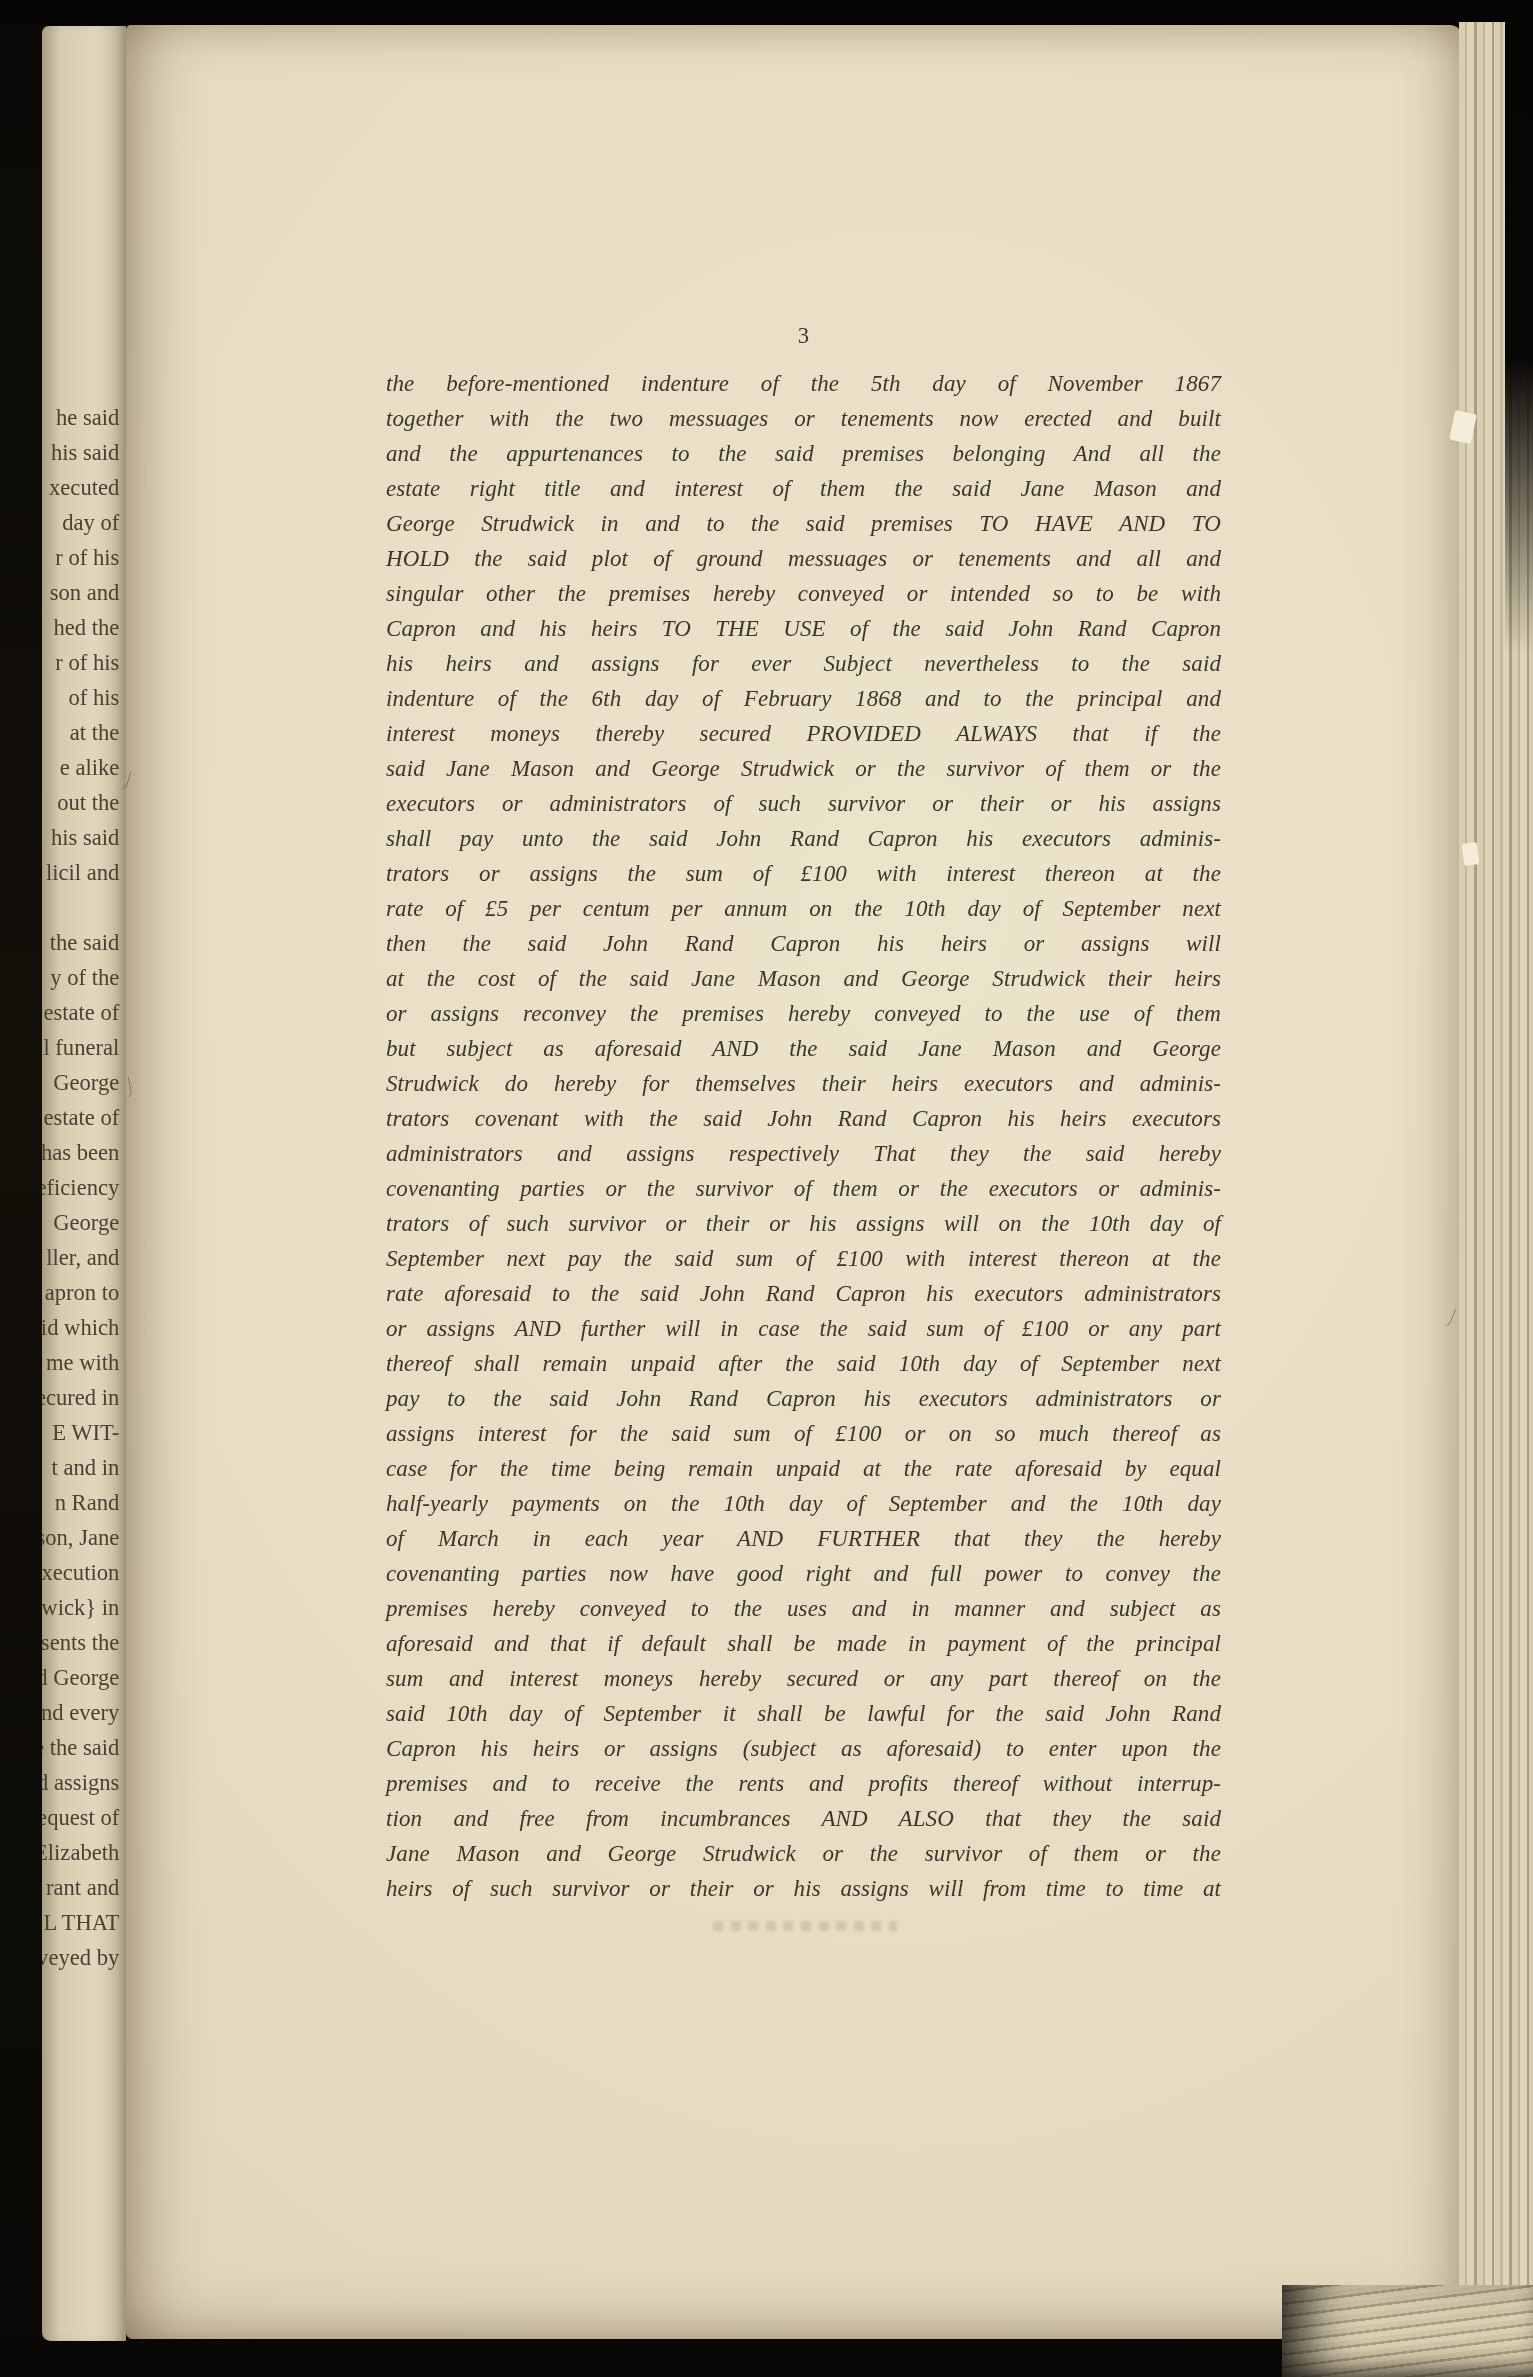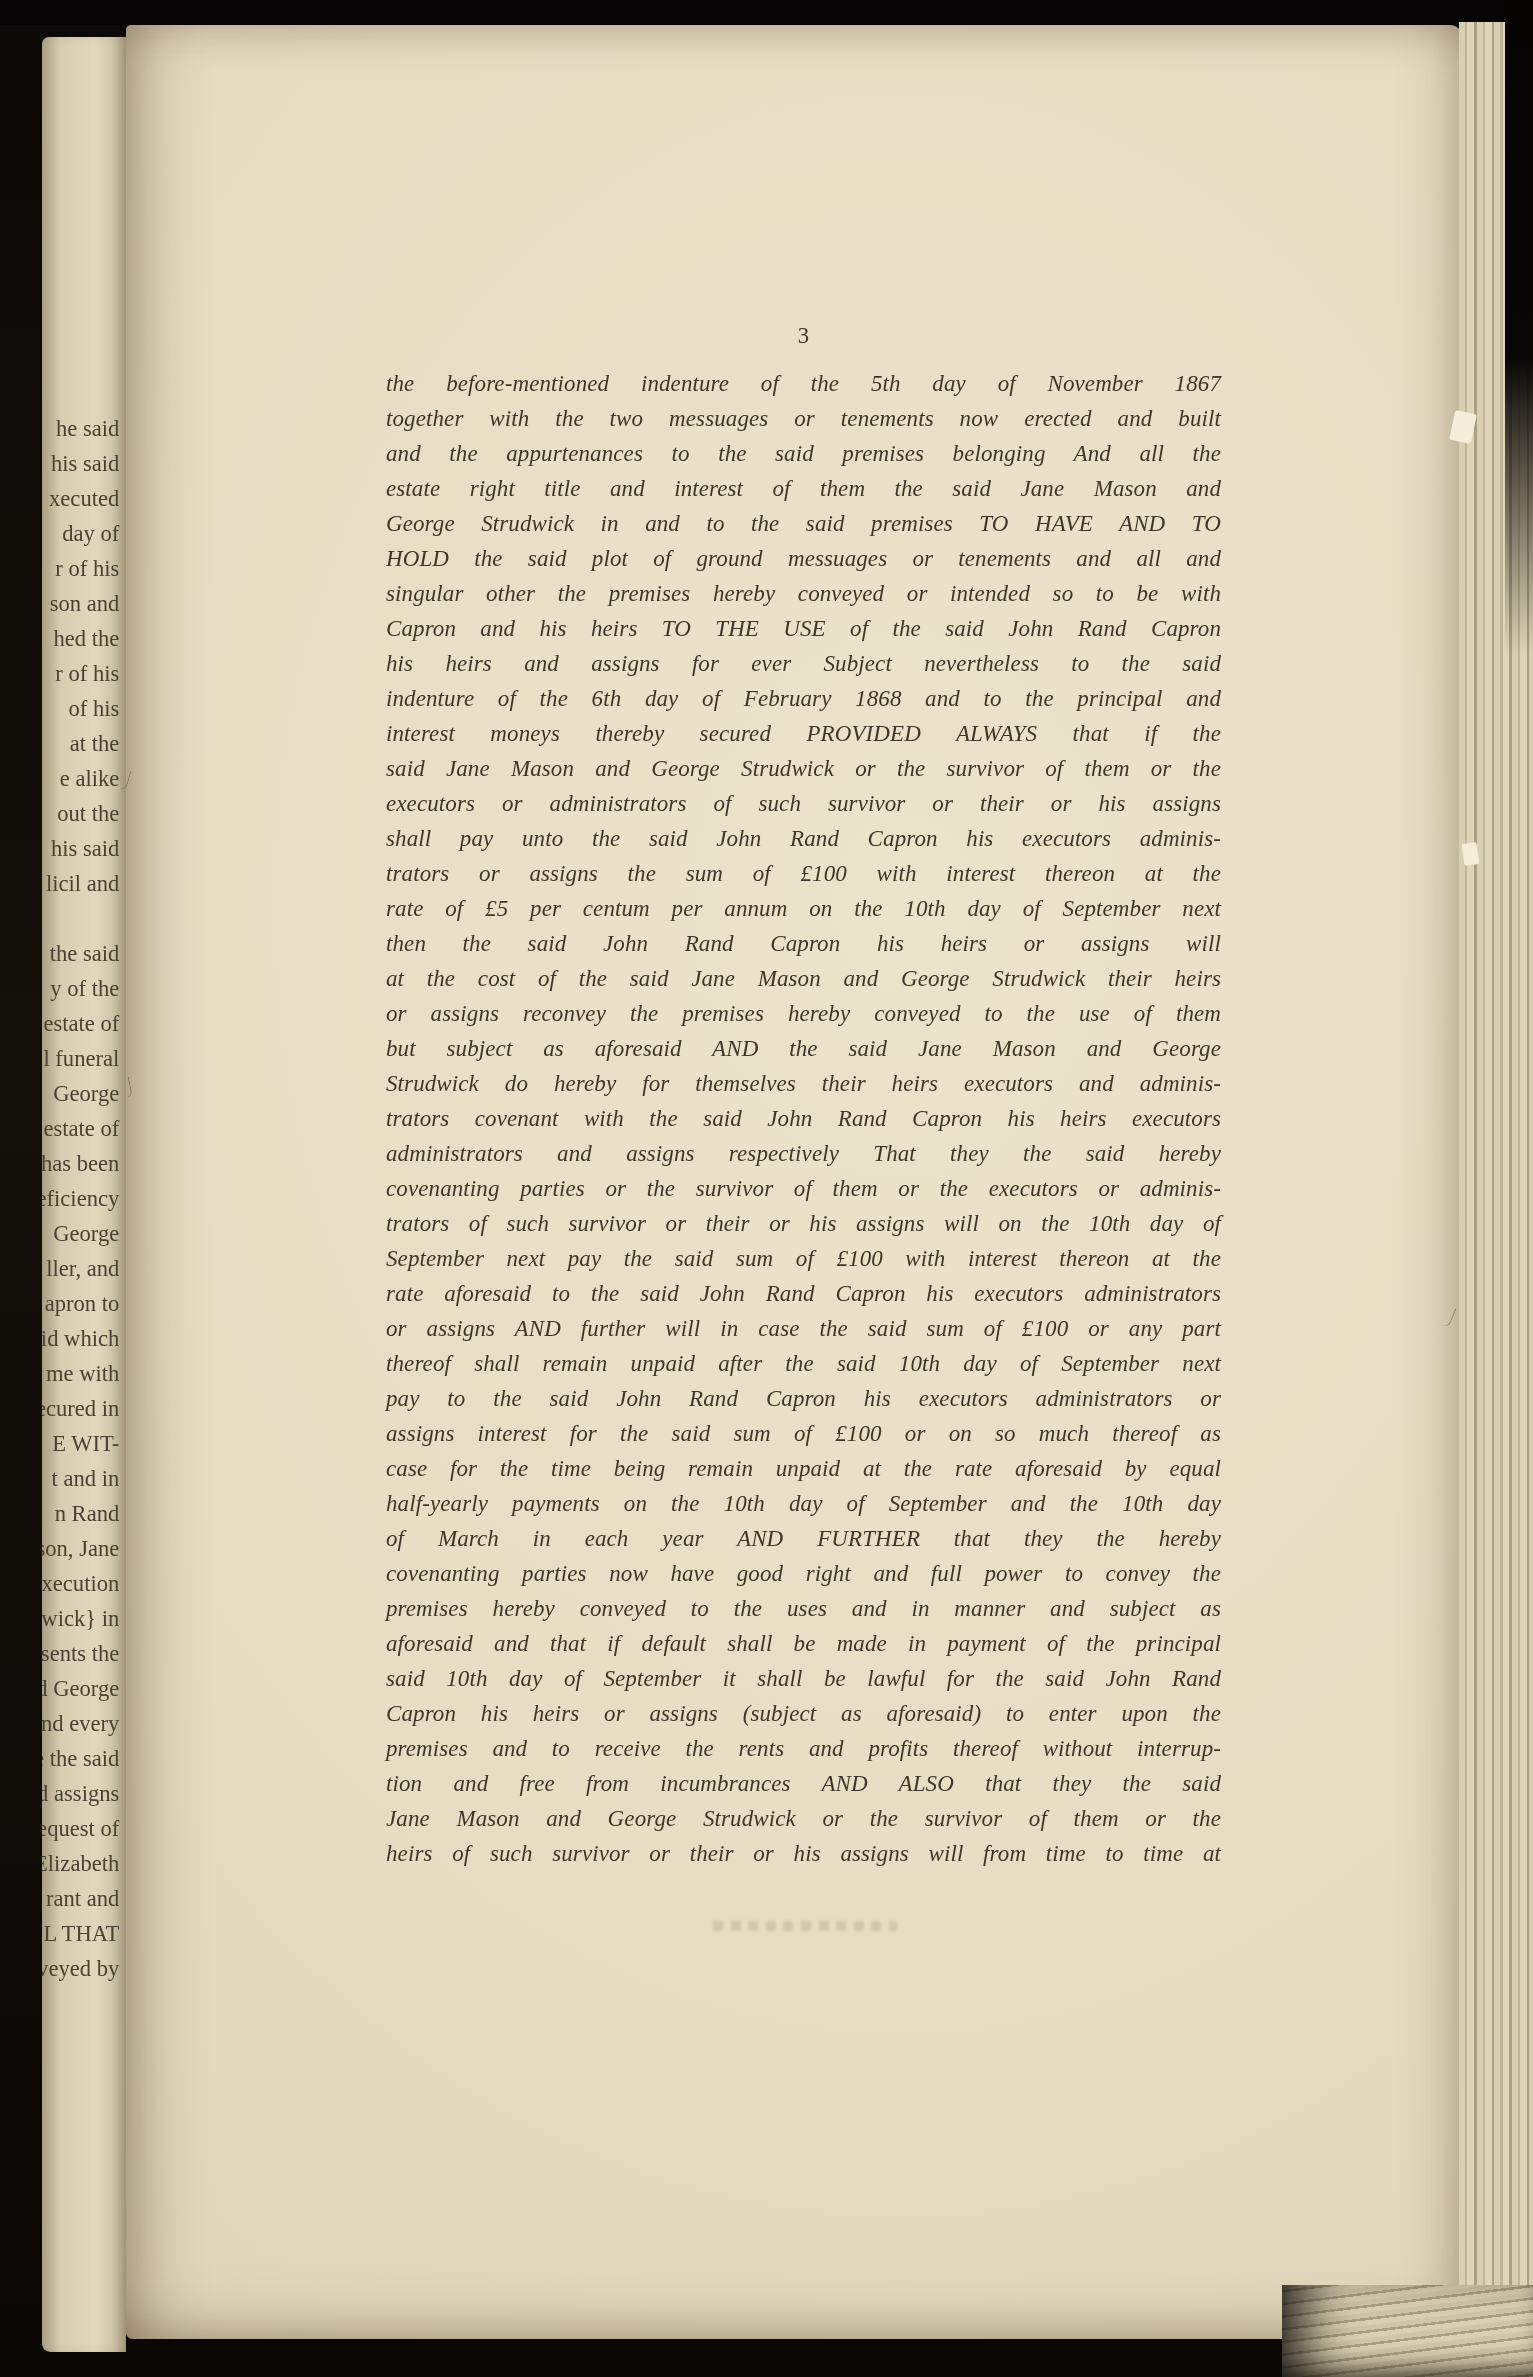--- a/index.html
+++ b/index.html
@@ -3,21 +3,21 @@
 <meta charset="utf-8">
 <style>
   html,body { margin:0; padding:0; background:#080605; }
   .scan {
     position:relative; width:1533px; height:2377px; overflow:hidden;
     background:linear-gradient(180deg,#0b0907 0%,#13100a 45%,#0a0806 100%);
     font-family:"Liberation Serif","DejaVu Serif",serif;
   }
   
   .prev-page {
-    position:absolute; left:42px; top:37px; width:84px; height:2315px;
+    position:absolute; left:42px; top:26px; width:84px; height:2315px;
     background:linear-gradient(90deg,#a99e82 0%,#d7cdb1 22%,#e1d7bc 62%,#cabfa1 100%);
     border-radius:6.7px 0 0 8.4px; overflow:hidden;
     box-shadow: inset -11.7px 0 15px -8.4px rgba(60,45,25,.45);
   }
   .fragments { position:absolute; top:374px; right:6.7px; width:235px; }
   .frag-line {
     font-size:22.6px; line-height:35px; color:#4a4134;
     text-align:right; white-space:nowrap;
   }
   
@@ -159,20 +159,21 @@
           <div class="text-line">or assigns AND further will in case the said sum of £100 or any part</div>
           <div class="text-line">thereof shall remain unpaid after the said 10th day of September next</div>
           <div class="text-line">pay to the said John Rand Capron his executors administrators or</div>
           <div class="text-line">assigns interest for the said sum of £100 or on so much thereof as</div>
           <div class="text-line">case for the time being remain unpaid at the rate aforesaid by equal</div>
           <div class="text-line">half-yearly payments on the 10th day of September and the 10th day</div>
           <div class="text-line">of March in each year AND FURTHER that they the hereby</div>
           <div class="text-line">covenanting parties now have good right and full power to convey the</div>
           <div class="text-line">premises hereby conveyed to the uses and in manner and subject as</div>
           <div class="text-line">aforesaid and that if default shall be made in payment of the principal</div>
+          <div class="text-line">sum and interest moneys hereby secured or any part thereof on the</div>
           <div class="text-line">said 10th day of September it shall be lawful for the said John Rand</div>
           <div class="text-line">Capron his heirs or assigns (subject as aforesaid) to enter upon the</div>
           <div class="text-line">premises and to receive the rents and profits thereof without interrup-</div>
           <div class="text-line">tion and free from incumbrances AND ALSO that they the said</div>
           <div class="text-line">Jane Mason and George Strudwick or the survivor of them or the</div>
           <div class="text-line">heirs of such survivor or their or his assigns will from time to time at</div>
         </div>
     </div>
     <div class="show-through"></div>
     <div class="pen-mark mark1"></div>

